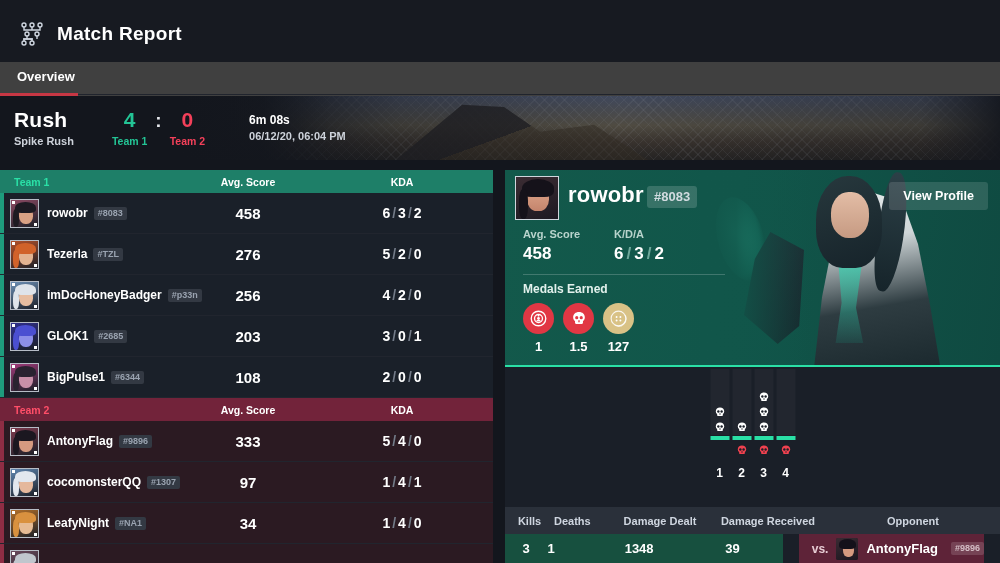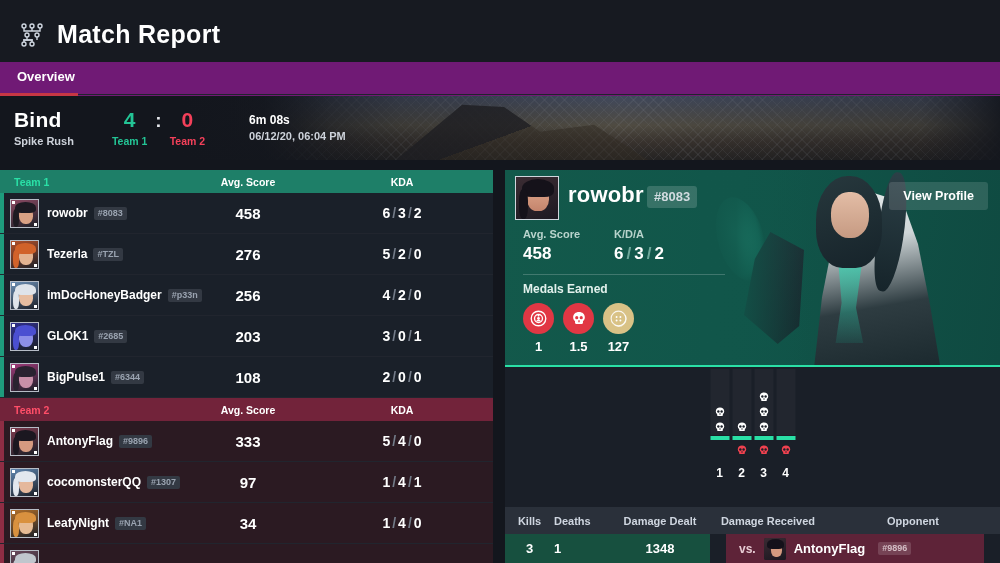--- a/index.html
+++ b/index.html
@@ -12,26 +12,26 @@
   }
   .app { position: relative; width: 1000px; height: 563px; background: #13161d; }
 
   
   .topbar {
     position: absolute; left: 0; top: 0; width: 1000px; height: 71px;
     background: #171a21;
   }
   .topbar-inner { display: flex; align-items: center; padding: 20px 0 0 18px; gap: 11px; }
   .bracket-icon { width: 28px; height: 28px; flex: 0 0 28px; }
-  .app-title { font-size: 25px; font-weight: 700; letter-spacing: .3px; color: #fff; }
+  .app-title { font-size: 19px; font-weight: 700; letter-spacing: .3px; color: #fff; }
 
   
   .tabbar {
     position: absolute; left: 0; top: 62px; width: 1000px; height: 34px;
-    background: #701a75;
+    background: #404040;
   }
   .tab {
     position: absolute; left: 15px; top: 4px;
     font-size: 13px; font-weight: 700; color: #ffffff; padding: 3px 2px 11px 2px;
     cursor: pointer;
   }
   .tab-underline {
     position: absolute; left: 0; top: 93px; width: 78px; height: 3px; background: #c73744;
   }
   .tabbar-rule {
@@ -241,21 +241,21 @@
     <div class="tab">Overview</div>
   </div>
   <div class="tabbar-rule"></div>
   <div class="tab-underline"></div>
 
   <div class="banner">
     <div class="banner-art"></div>
     <div class="banner-fade-l"></div>
     <div class="banner-content">
       <div class="b-block">
-        <div class="b-map">Bind</div>
+        <div class="b-map">Rush</div>
         <div class="b-mode">Spike Rush</div>
       </div>
       <div class="score-wrap">
         <div class="score-col">
           <div class="score-num t1">4</div>
           <div class="score-lbl t1">Team 1</div>
         </div>
         <div class="score-colon">:</div>
         <div class="score-col">
           <div class="score-num t2">0</div>
@@ -577,20 +577,21 @@
         <div class="st-c1">Kills</div>
         <div class="st-c2">Deaths</div>
         <div class="st-c3">Damage Dealt</div>
         <div class="st-c4">Damage Received</div>
         <div class="st-c5">Opponent</div>
       </div>
       <div class="st-row">
         <div class="st-c1">3</div>
         <div class="st-c2">1</div>
         <div class="st-c3">1348</div>
+        <div class="st-c4">39</div>
         <div class="st-c5" style="padding:16px">
           <div class="opp-cell">
             <span class="vs">vs.</span>
             <span class="opp-av">
               <span style="position:absolute;inset:0;background:linear-gradient(160deg,#3a2b33,#1b1720)"></span>
               <span style="position:absolute;left:7px;top:5px;width:11px;height:14px;border-radius:44%;background:#d59a80"></span>
               <span style="position:absolute;left:3px;top:1px;width:17px;height:10px;border-radius:50% 50% 30% 30%;background:#14111a"></span>
             </span>
             <span class="opp-name">AntonyFlag</span>
             <span class="opp-tag">#9896</span>

